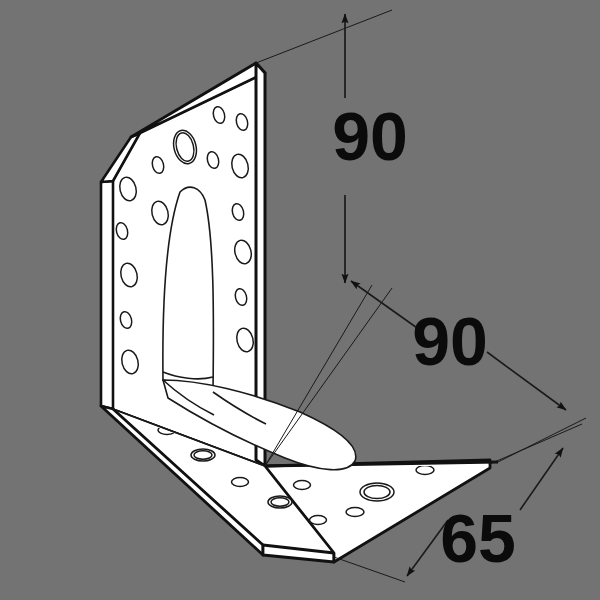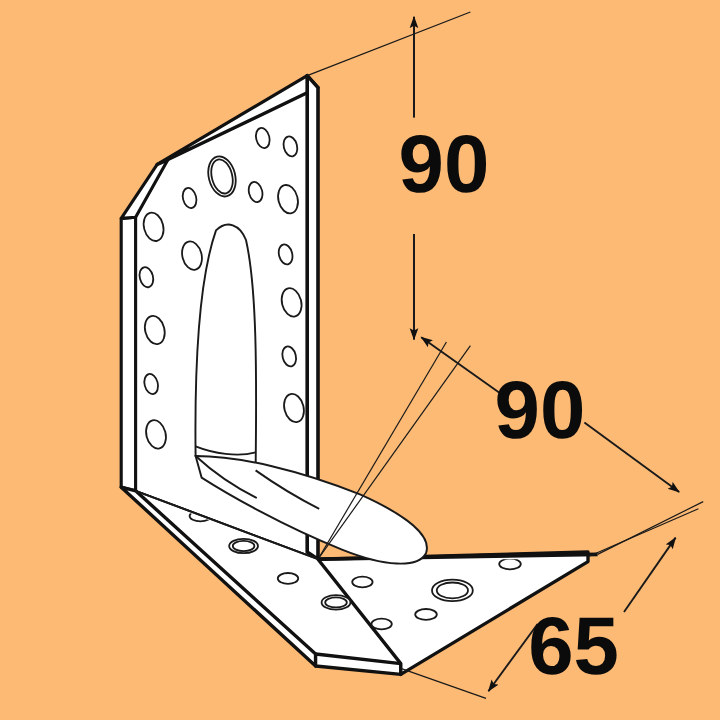--- a/index.html
+++ b/index.html
@@ -1,18 +1,18 @@
 <!DOCTYPE html>
 <html><head>
 <meta charset="utf-8">
 <style>
   html,body{margin:0;padding:0;background:#ffffff;}
   body{width:600px;height:600px;overflow:hidden;
        font-family:"Liberation Sans","DejaVu Sans",sans-serif;}
-  #stage{position:relative;width:600px;height:600px;background:#fdba74;}
+  #stage{position:relative;width:600px;height:600px;background:#737373;}
   svg{display:block;}
   .dimtext{
     font-family:"Liberation Sans","DejaVu Sans",sans-serif;
     font-weight:700;
     fill:#0b0b0b;
   }
 </style>
 </head>
 <body>
 

